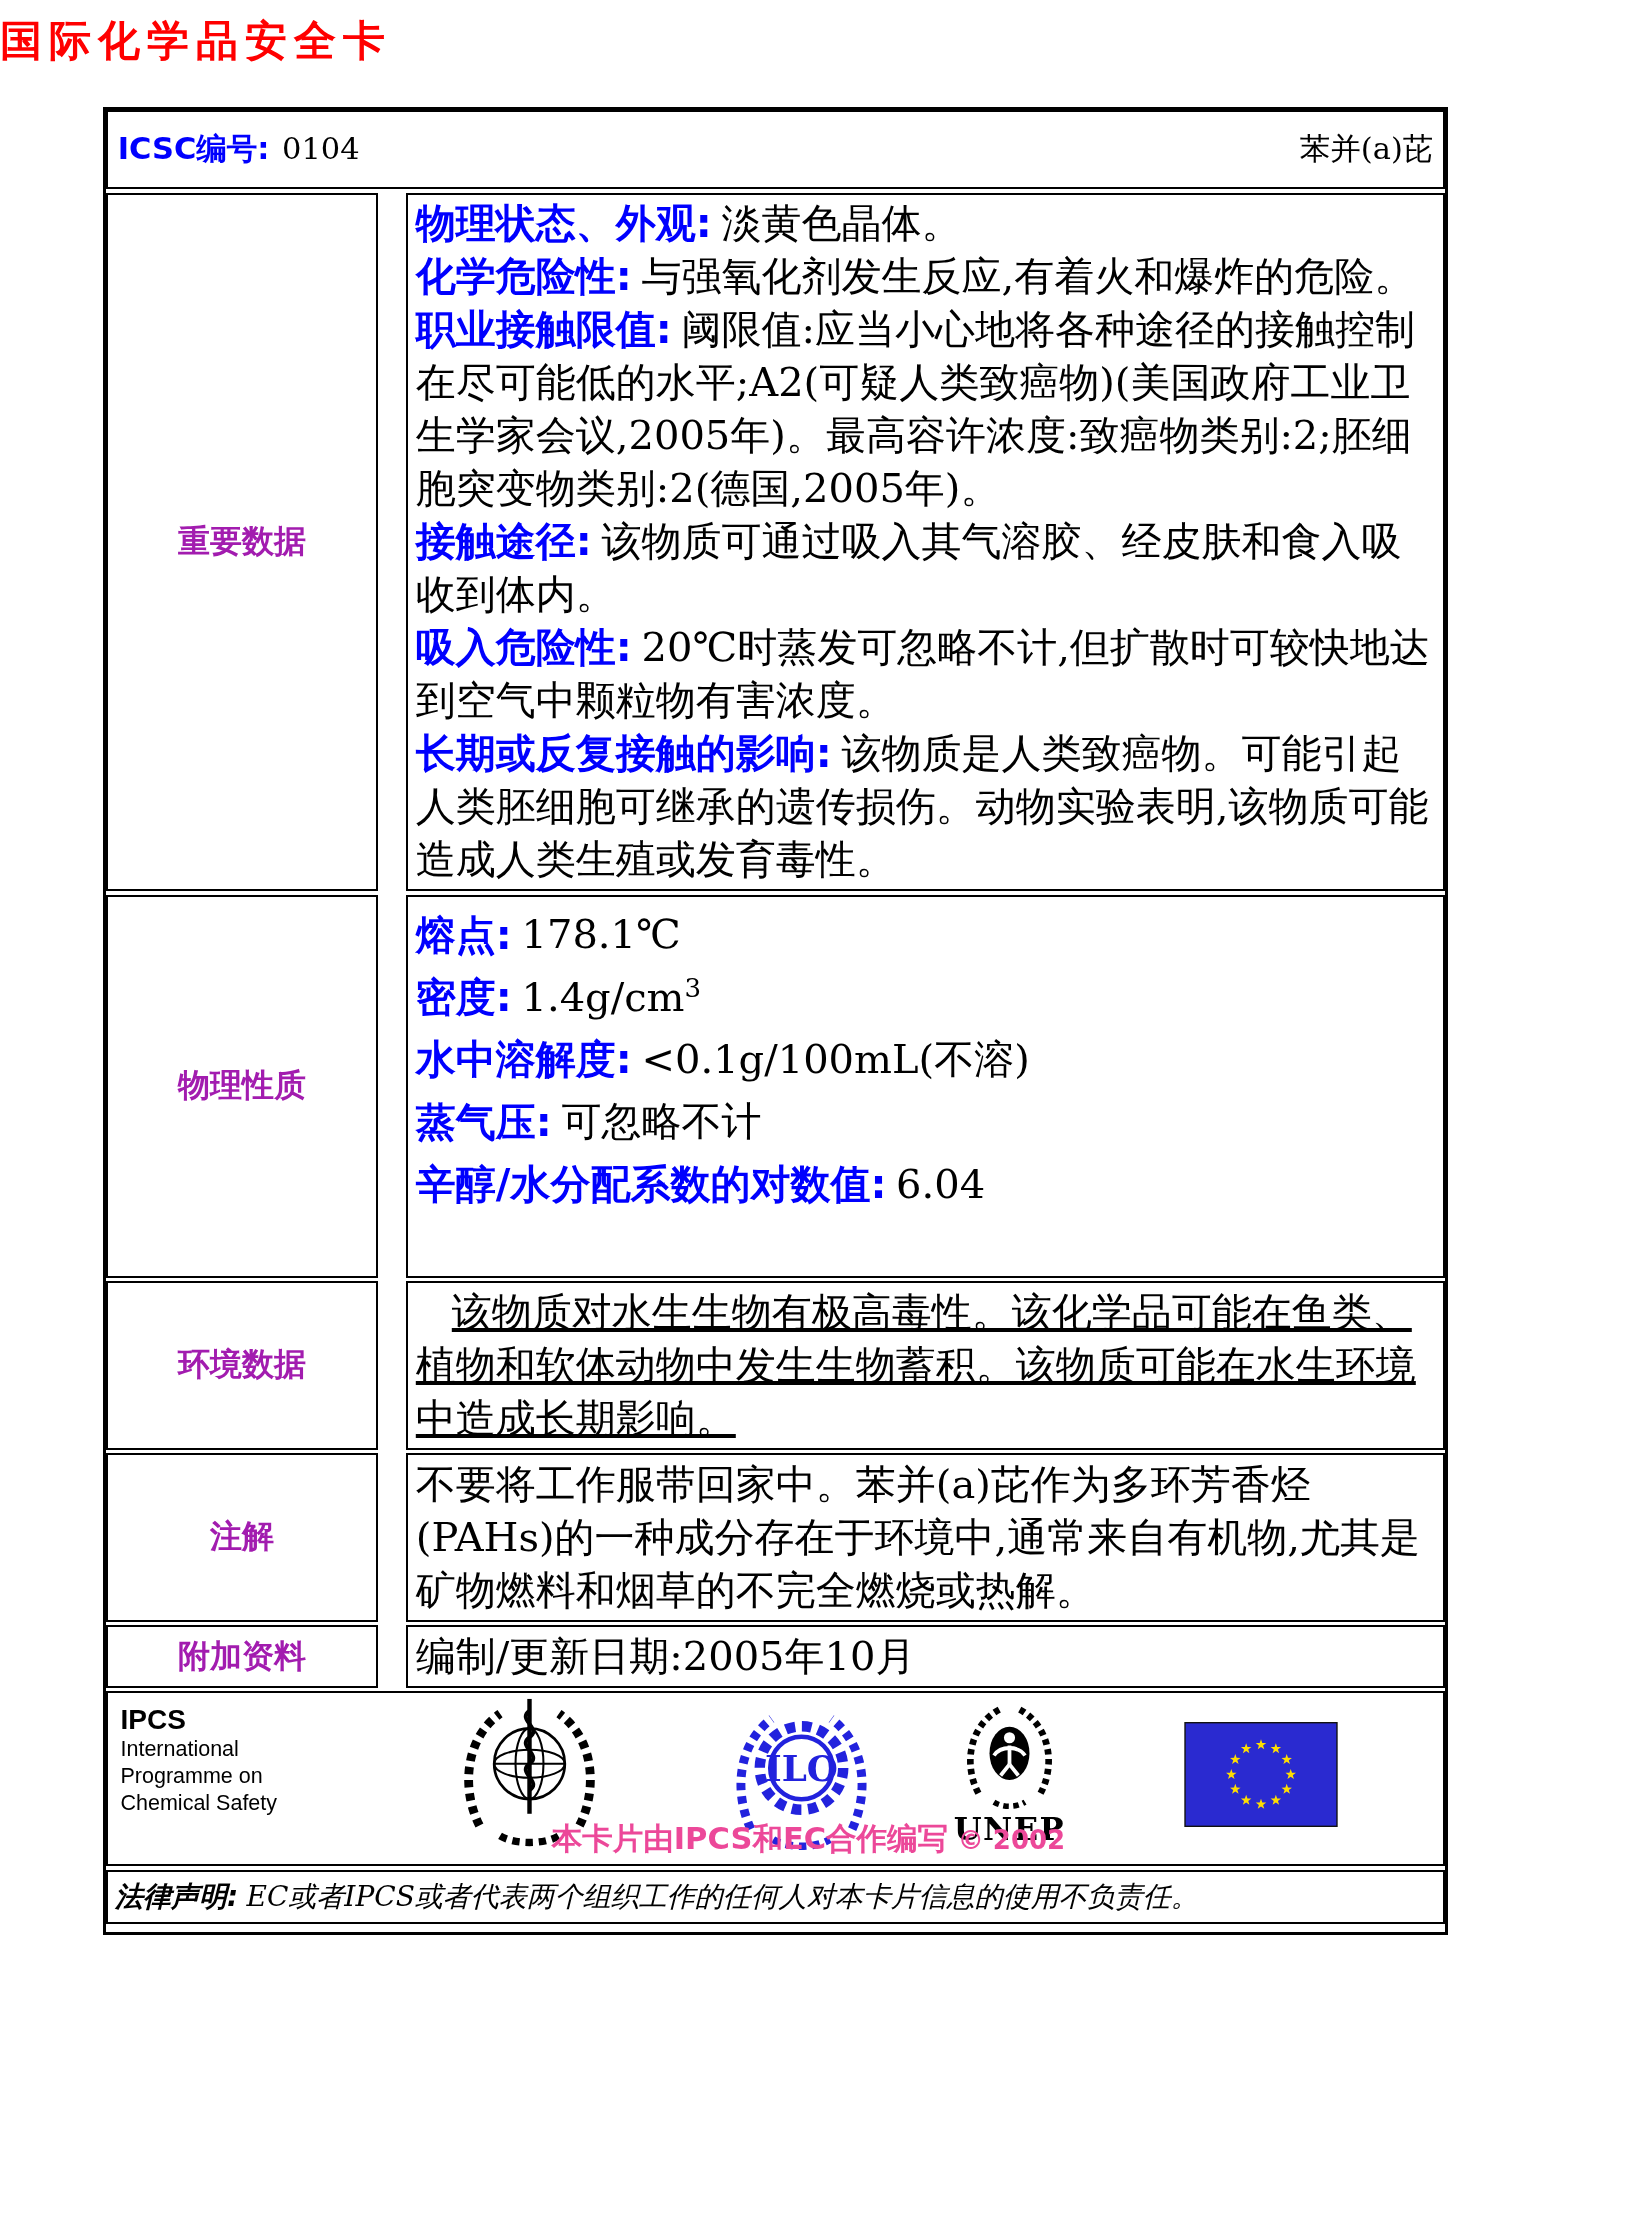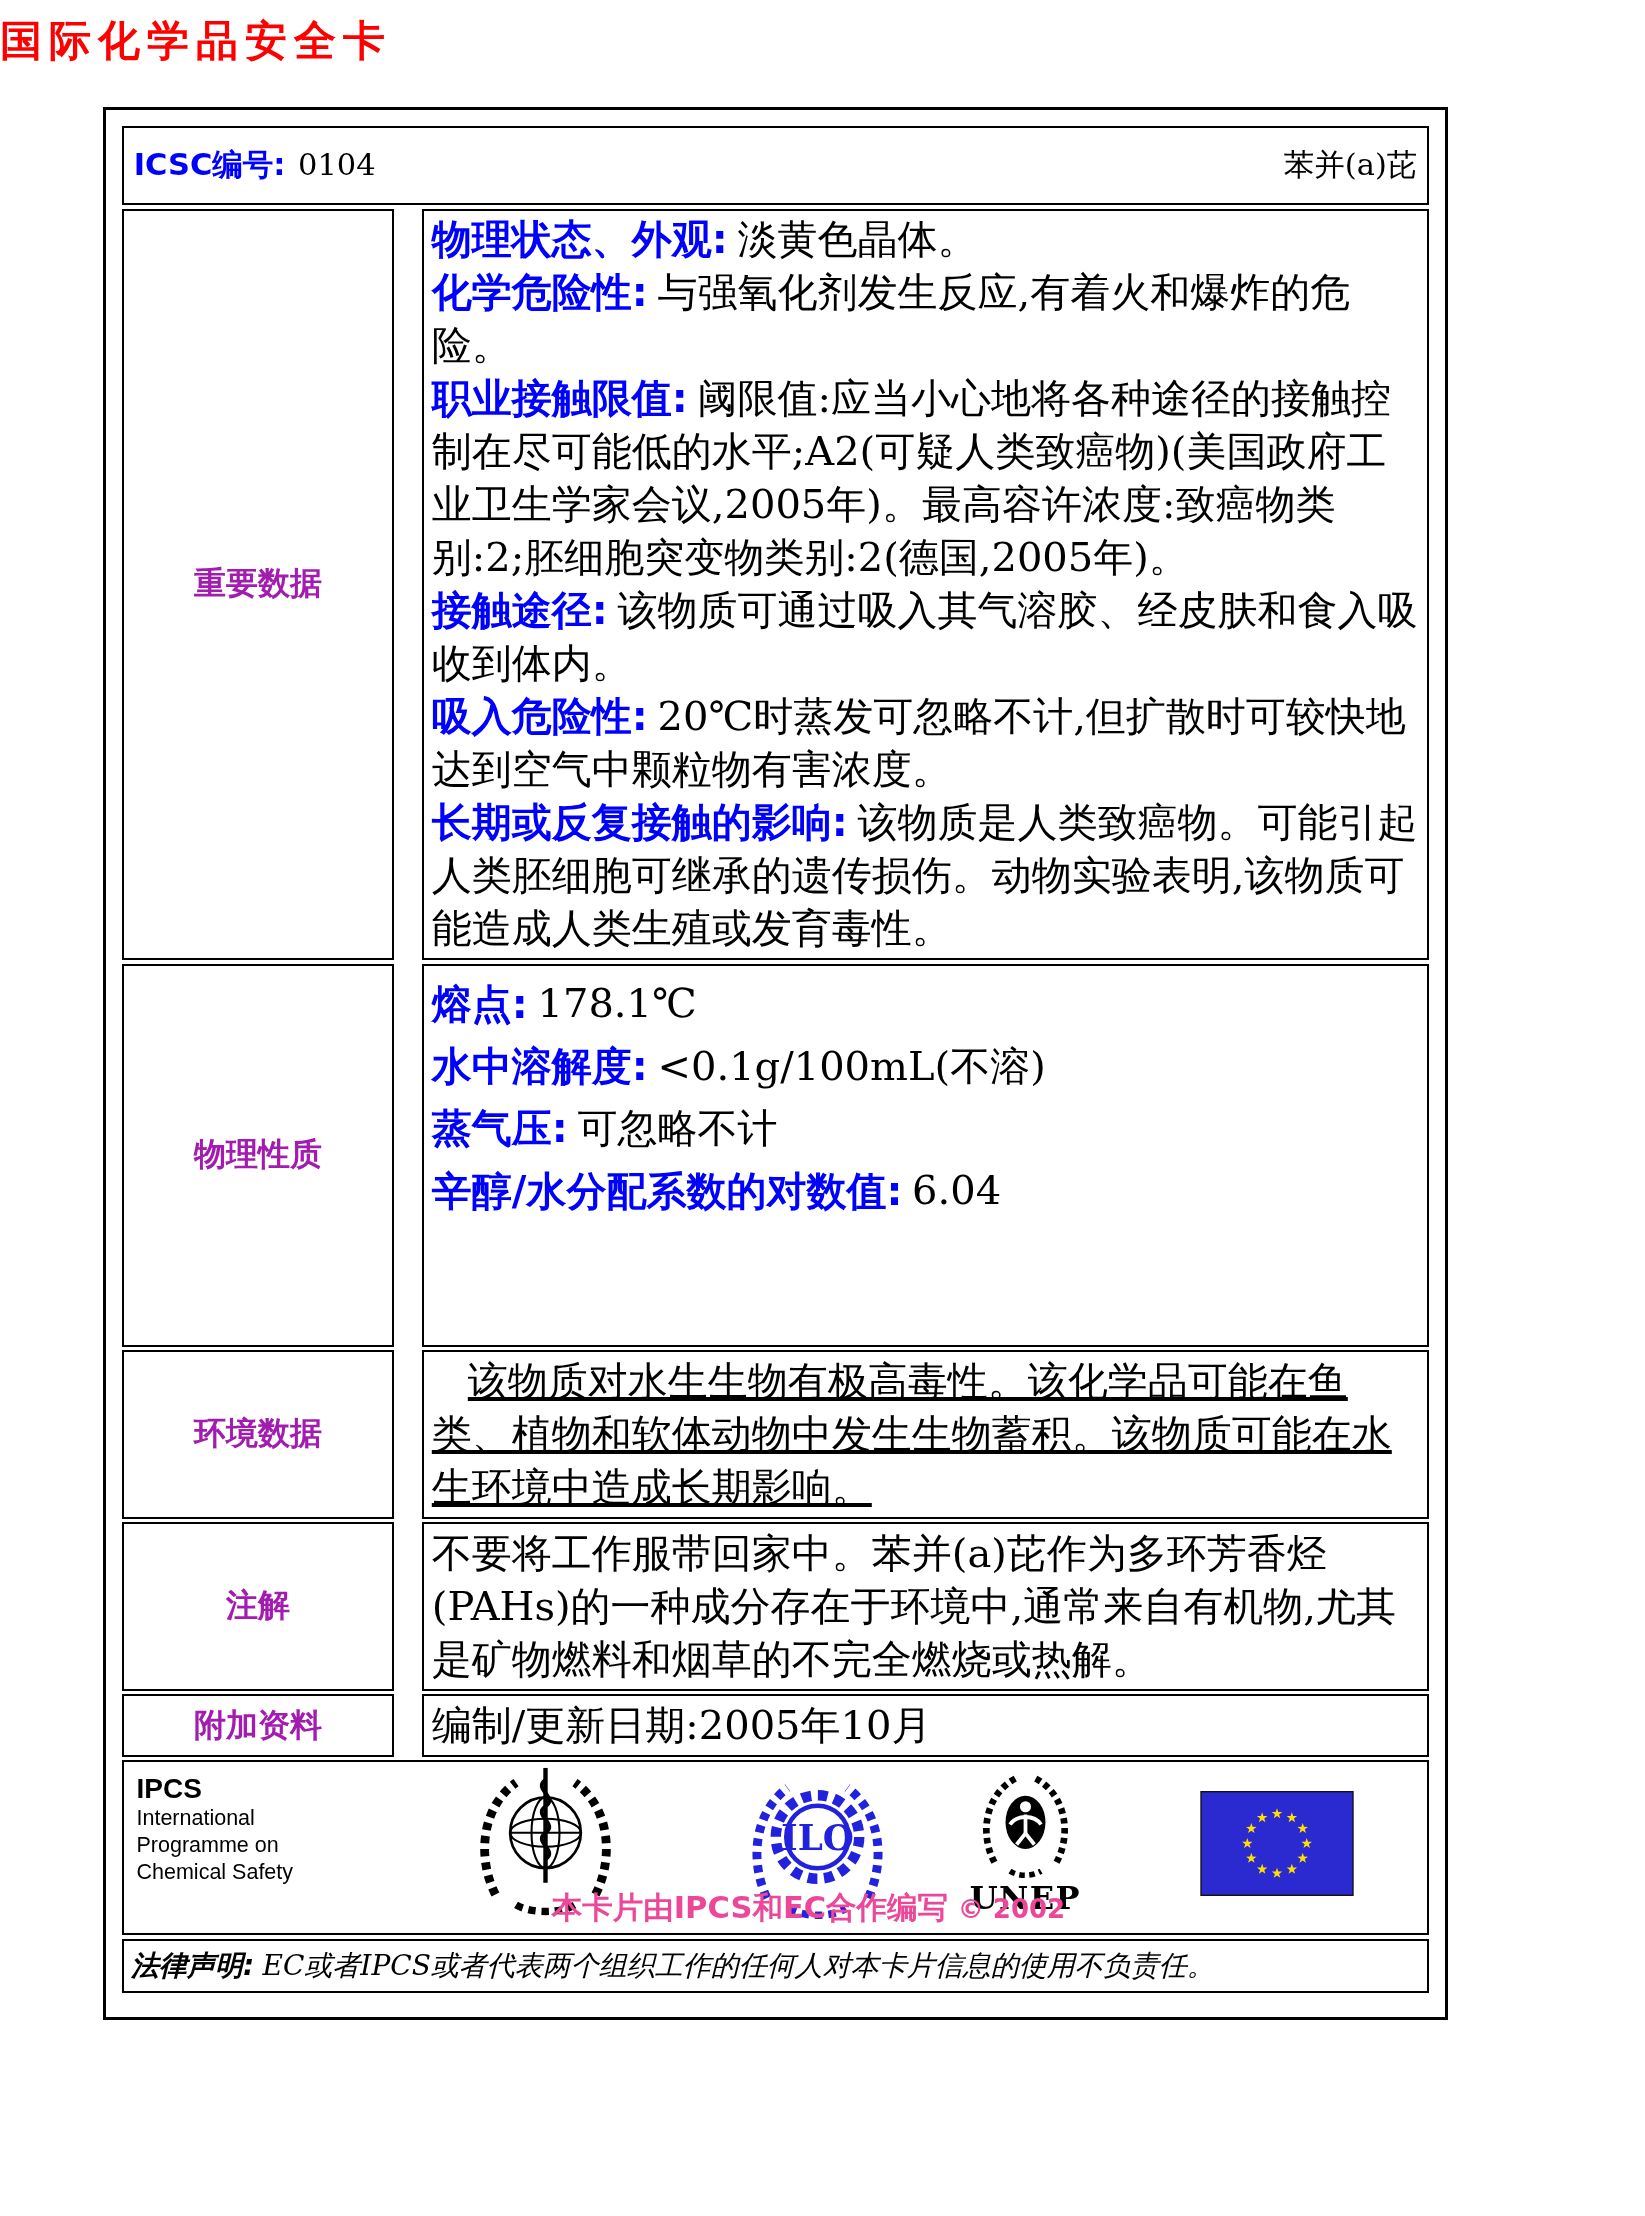--- a/index.html
+++ b/index.html
@@ -1,20 +1,20 @@
 <!DOCTYPE html>
 <html style="font-size:11px"><head>
 <meta charset="utf-8">
 <style>
   html,body{margin:0;padding:0;background:#ffffff;}
   body{width:1646px;height:2216px;position:relative;font-family:"DejaVu Serif",serif;color:#000;}
   .page-title{position:absolute;top:12.5px;left:0;width:100%;text-align:left;
     font-family:"DejaVu Serif",serif;font-weight:bold;font-size:42px;letter-spacing:7px;color:#ff0000;}
   .card{position:absolute;left:103px;top:107px;width:1345px;box-sizing:border-box;
-    border:3.5px solid #000;padding:16px;background:#fff;}
+    border:3.5px solid #000;padding:0;background:#fff;}
   .row{display:flex;gap:3.5px;margin-bottom:3.5px;}
   .row:last-child{margin-bottom:8px;font-style:italic;}
   .cell{border:2.1px solid #000;box-sizing:border-box;background:#fff;}
   .label-cell{width:272px;flex:0 0 272px;display:flex;align-items:center;justify-content:center;
     font-family:"DejaVu Sans",sans-serif;font-weight:bold;font-size:32px;color:#a21caf;text-align:center;}
   .content-cell{flex:1;padding:2.8px 7px 2.8px 8.3px;font-size:40px;line-height:53px;margin-left:24px;}
   .header-cell{flex:1;display:flex;align-items:center;justify-content:space-between;
     min-height:79px;padding:0 9.7px;font-size:30.5px;}
   .blab{color:#0000fe;font-family:"DejaVu Sans",sans-serif;font-weight:bold;margin-right:9.7px;}
   .hdr-left .blab{margin-right:12.5px;}
@@ -69,20 +69,21 @@
       <p class="item"><span class="blab">接触途径:</span><span>该物质可通过吸入其气溶胶、经皮肤和食入吸收到体内。</span></p>
       <p class="item"><span class="blab">吸入危险性:</span><span>20℃时蒸发可忽略不计,但扩散时可较快地达到空气中颗粒物有害浓度。</span></p>
       <p class="item"><span class="blab">长期或反复接触的影响:</span><span>该物质是人类致癌物。可能引起人类胚细胞可继承的遗传损伤。动物实验表明,该物质可能造成人类生殖或发育毒性。</span></p>
     </div>
   </div>
 
   <div class="row">
     <div class="cell label-cell">物理性质</div>
     <div class="cell content-cell mh-physical">
       <p class="item"><span class="blab">熔点:</span><span>178.1℃</span><sup></sup></p>
+      <p class="item"><span class="blab">密度:</span><span>1.4g/cm</span><sup>3</sup></p>
       <p class="item"><span class="blab">水中溶解度:</span><span>&lt;0.1g/100mL(不溶)</span><sup></sup></p>
       <p class="item"><span class="blab">蒸气压:</span><span>可忽略不计</span><sup></sup></p>
       <p class="item"><span class="blab">辛醇/水分配系数的对数值:</span><span>6.04</span><sup></sup></p>
     </div>
   </div>
 
   <div class="row">
     <div class="cell label-cell">环境数据</div>
     <div class="cell content-cell mh-env">
       <p class="item indent">该物质对水生生物有极高毒性。该化学品可能在鱼类、植物和软体动物中发生生物蓄积。该物质可能在水生环境中造成长期影响。</p>

